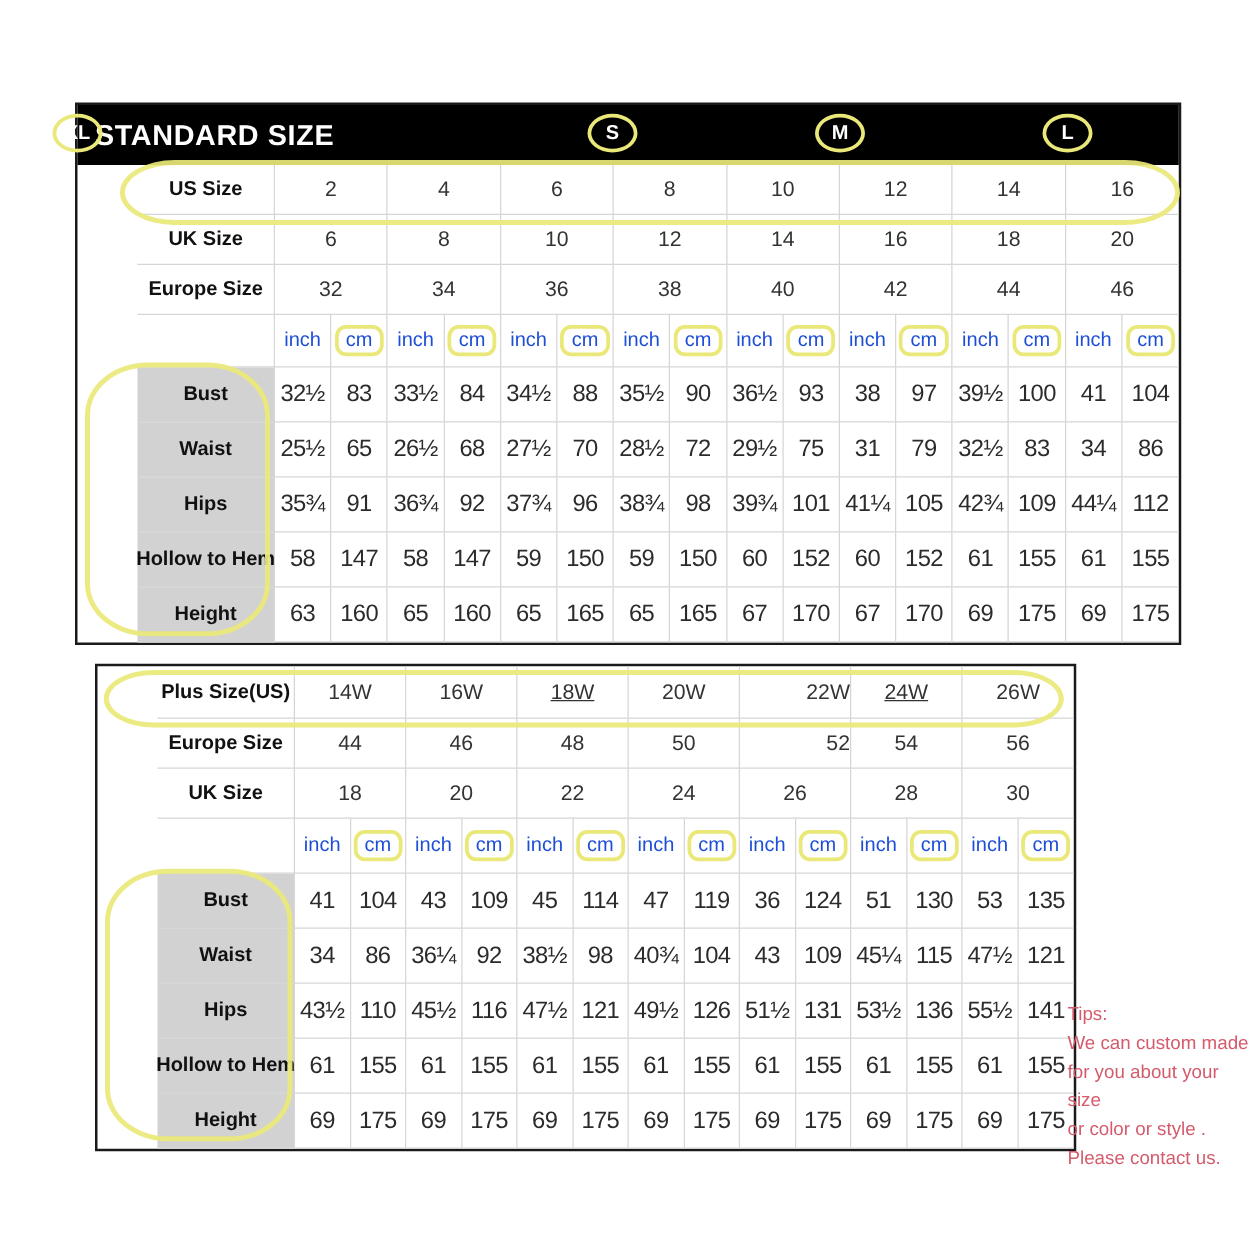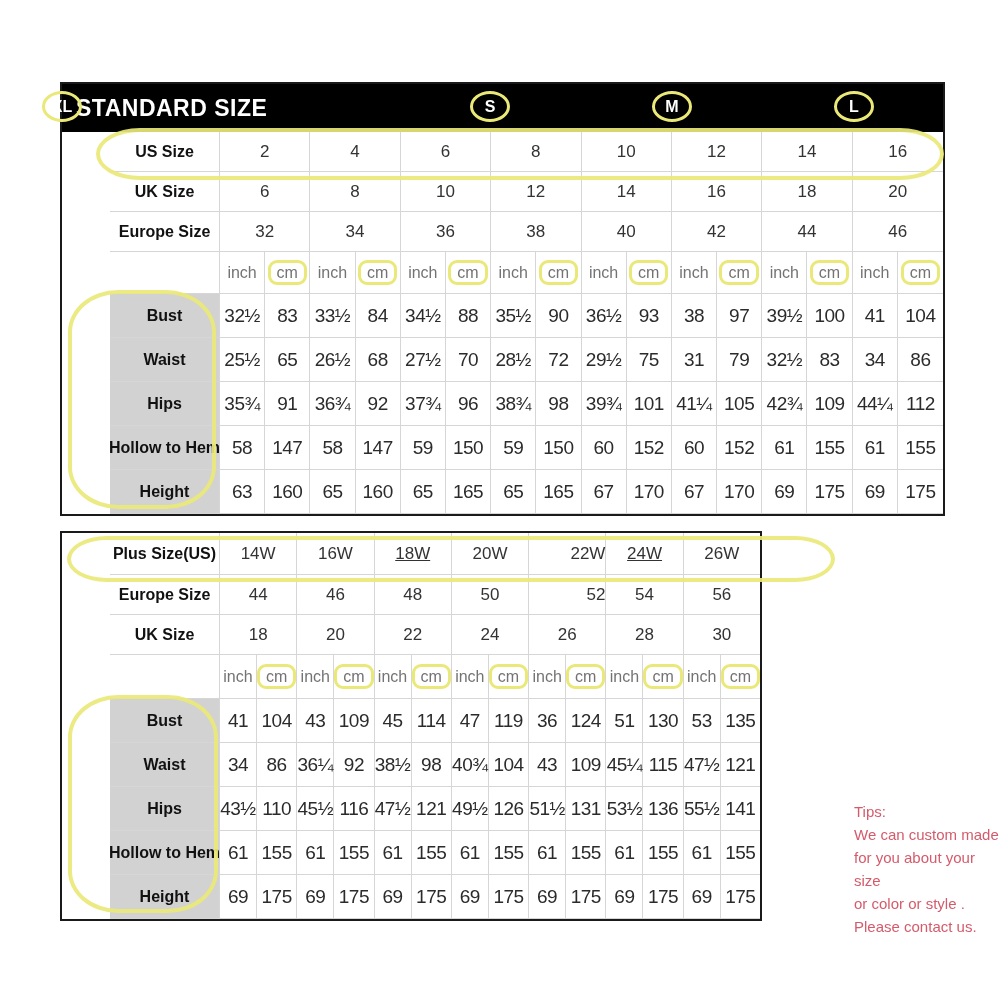--- a/index.html
+++ b/index.html
@@ -2,42 +2,42 @@
 <html style="--highlight: #e9e878; --grid: #d6d6d6; --label_bg: #d2d2d2; --header_bg: #000000; --border: #1a1a1a; --tips: #d45b6b;"><head>
 <meta charset="utf-8">
 <style>
   html,body{margin:0;padding:0;background:#ffffff;}
   body{font-family:"Liberation Sans", sans-serif; -webkit-font-smoothing:antialiased;}
   .canvas{position:relative;width:1000px;height:1000px;background:#fff;overflow:hidden;}
 
   
   .tbl{position:absolute;box-sizing:border-box;border:2px solid var(--border);background:#fff;}
   .t1{left:60px;top:82px;width:885px;}
-  .t2{left:60px;top:531px;width:702px;}
+  .t2{left:76px;top:531px;width:785px;}
 
   .hdr{position:relative;height:48px;background:var(--header_bg);display:flex;align-items:center;}
   .hdr-title{color:#fff;font-weight:700;font-size:23px;letter-spacing:.5px;padding-left:14px;}
   .badge{position:absolute;top:7px;width:40px;height:31px;border:3px solid var(--highlight);
          border-radius:50%;display:flex;align-items:center;justify-content:center;
          color:#fff;font-weight:700;font-size:16px;box-sizing:border-box;transform:translateX(-50%);}
   .badge:nth-of-type(1){left:247px;} .badge:nth-of-type(2){left:428px;}
   .badge:nth-of-type(3){left:610px;} .badge:nth-of-type(4){left:792px;}
 
   .grid{display:grid;}
   .t1 .grid{grid-template-columns:158px repeat(16,1fr);grid-template-rows:40px 40px 40px 42px repeat(5,44px);}
   .t2 .grid{grid-template-columns:158px repeat(14,1fr);grid-template-rows:42px 40px 40px 44px repeat(5,44px);}
 
   .c{display:flex;align-items:center;justify-content:center;
      border-right:1px solid var(--grid);border-bottom:1px solid var(--grid);
      color:#222;font-size:18px;white-space:nowrap;overflow:visible;}
   .c.no-r{border-right:none;}
   .c.label{font-weight:700;font-size:16px;color:#111;margin-left:48px;}
   .c.gray{background:var(--label_bg);}
   .c.size{font-size:17px;color:#333;}
-  .c.unit{font-size:16px;color:#737373;}
+  .c.unit{font-size:16px;color:#1d4ed8;}
   .c.val{font-size:19px;color:#2b2b2b;letter-spacing:-.5px;}
   .cmbox{border:3px solid var(--highlight);border-radius:9px;padding:1px 6px;line-height:1.1;}
 
   
   .ov{position:absolute;border:4px solid var(--highlight);pointer-events:none;z-index:6;box-sizing:border-box;opacity:.92;}
   .ov-us{left:34px;top:44px;width:848px;height:52px;border-radius:44px/26px;}
   .ov-lbl1{left:6px;top:206px;width:148px;height:219px;border-radius:50px/42px;}
   .ov-plus{left:5px;top:3px;width:768px;height:46px;border-radius:40px/23px;}
   .ov-lbl2{left:6px;top:162px;width:150px;height:218px;border-radius:50px/42px;}
 

